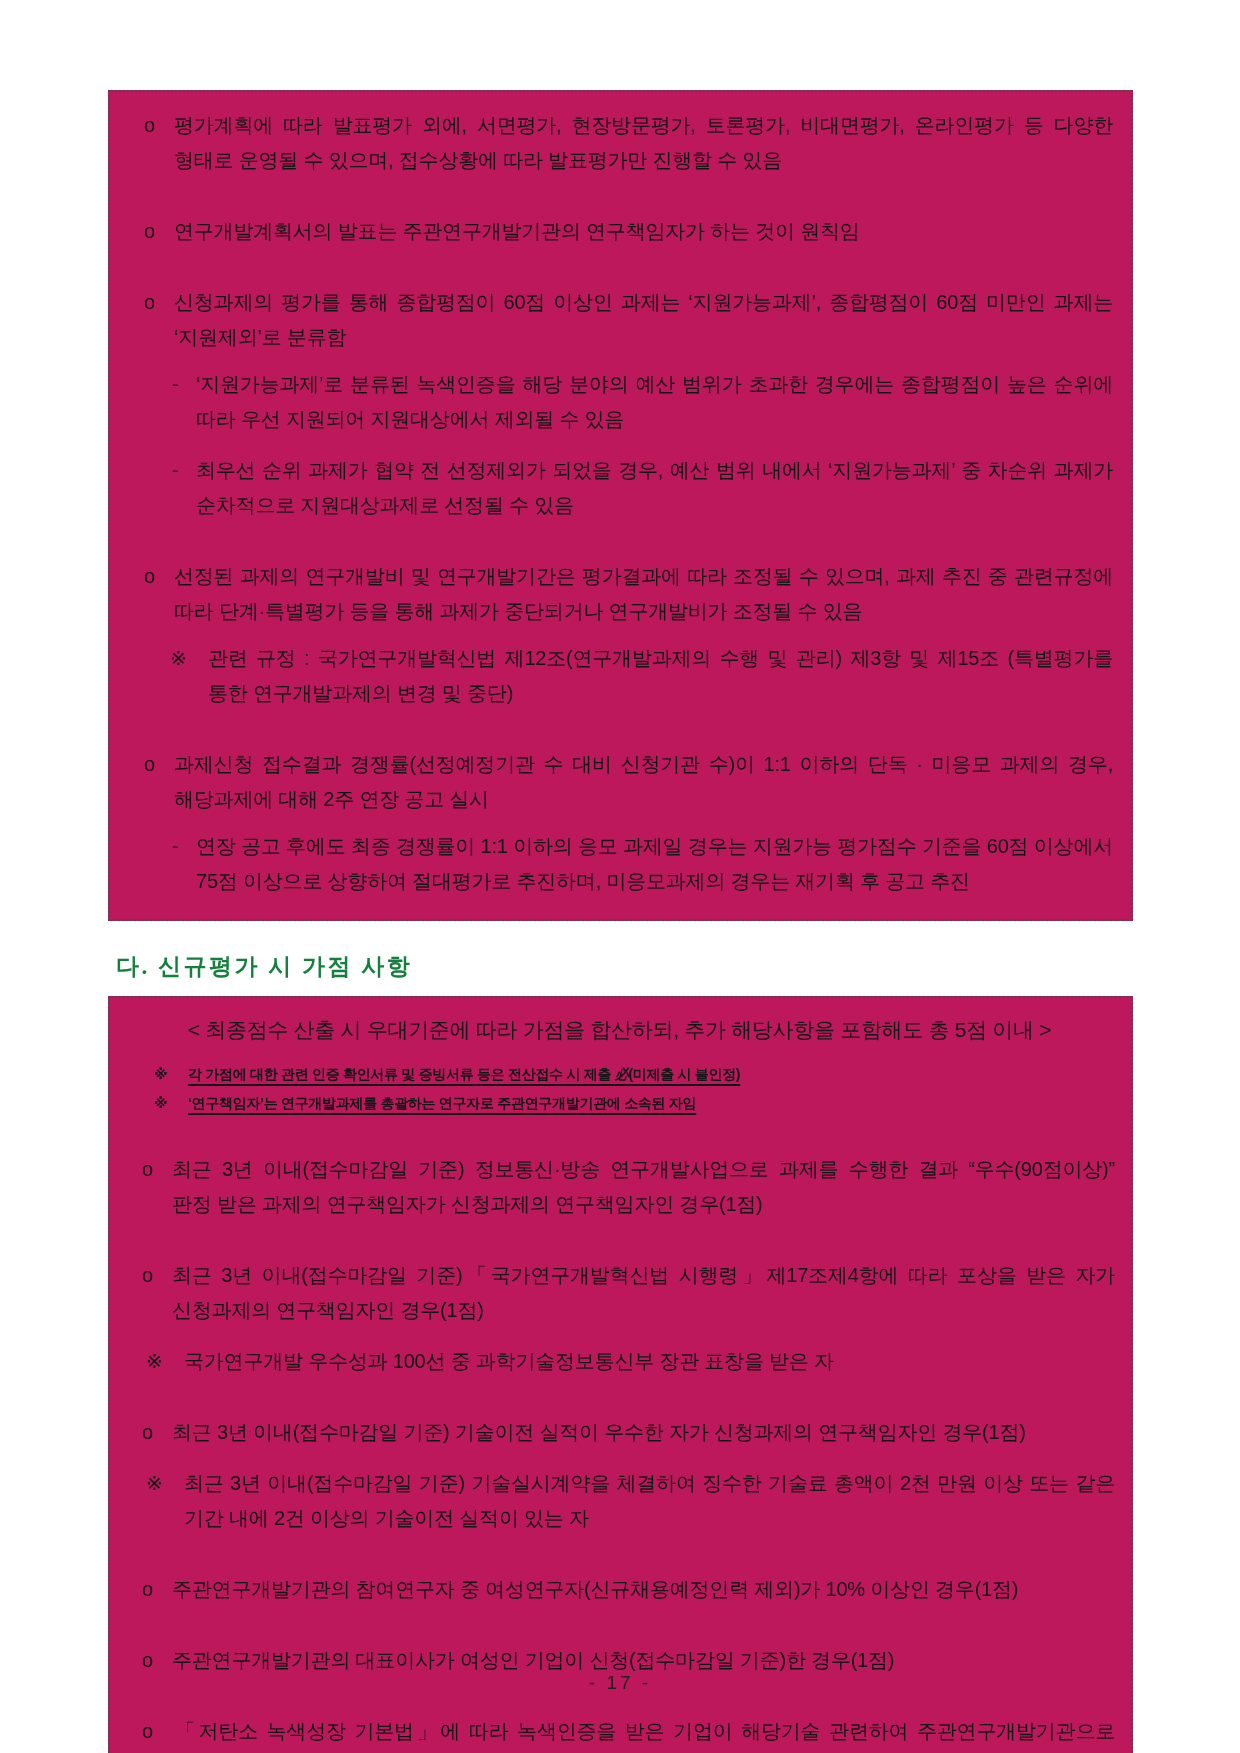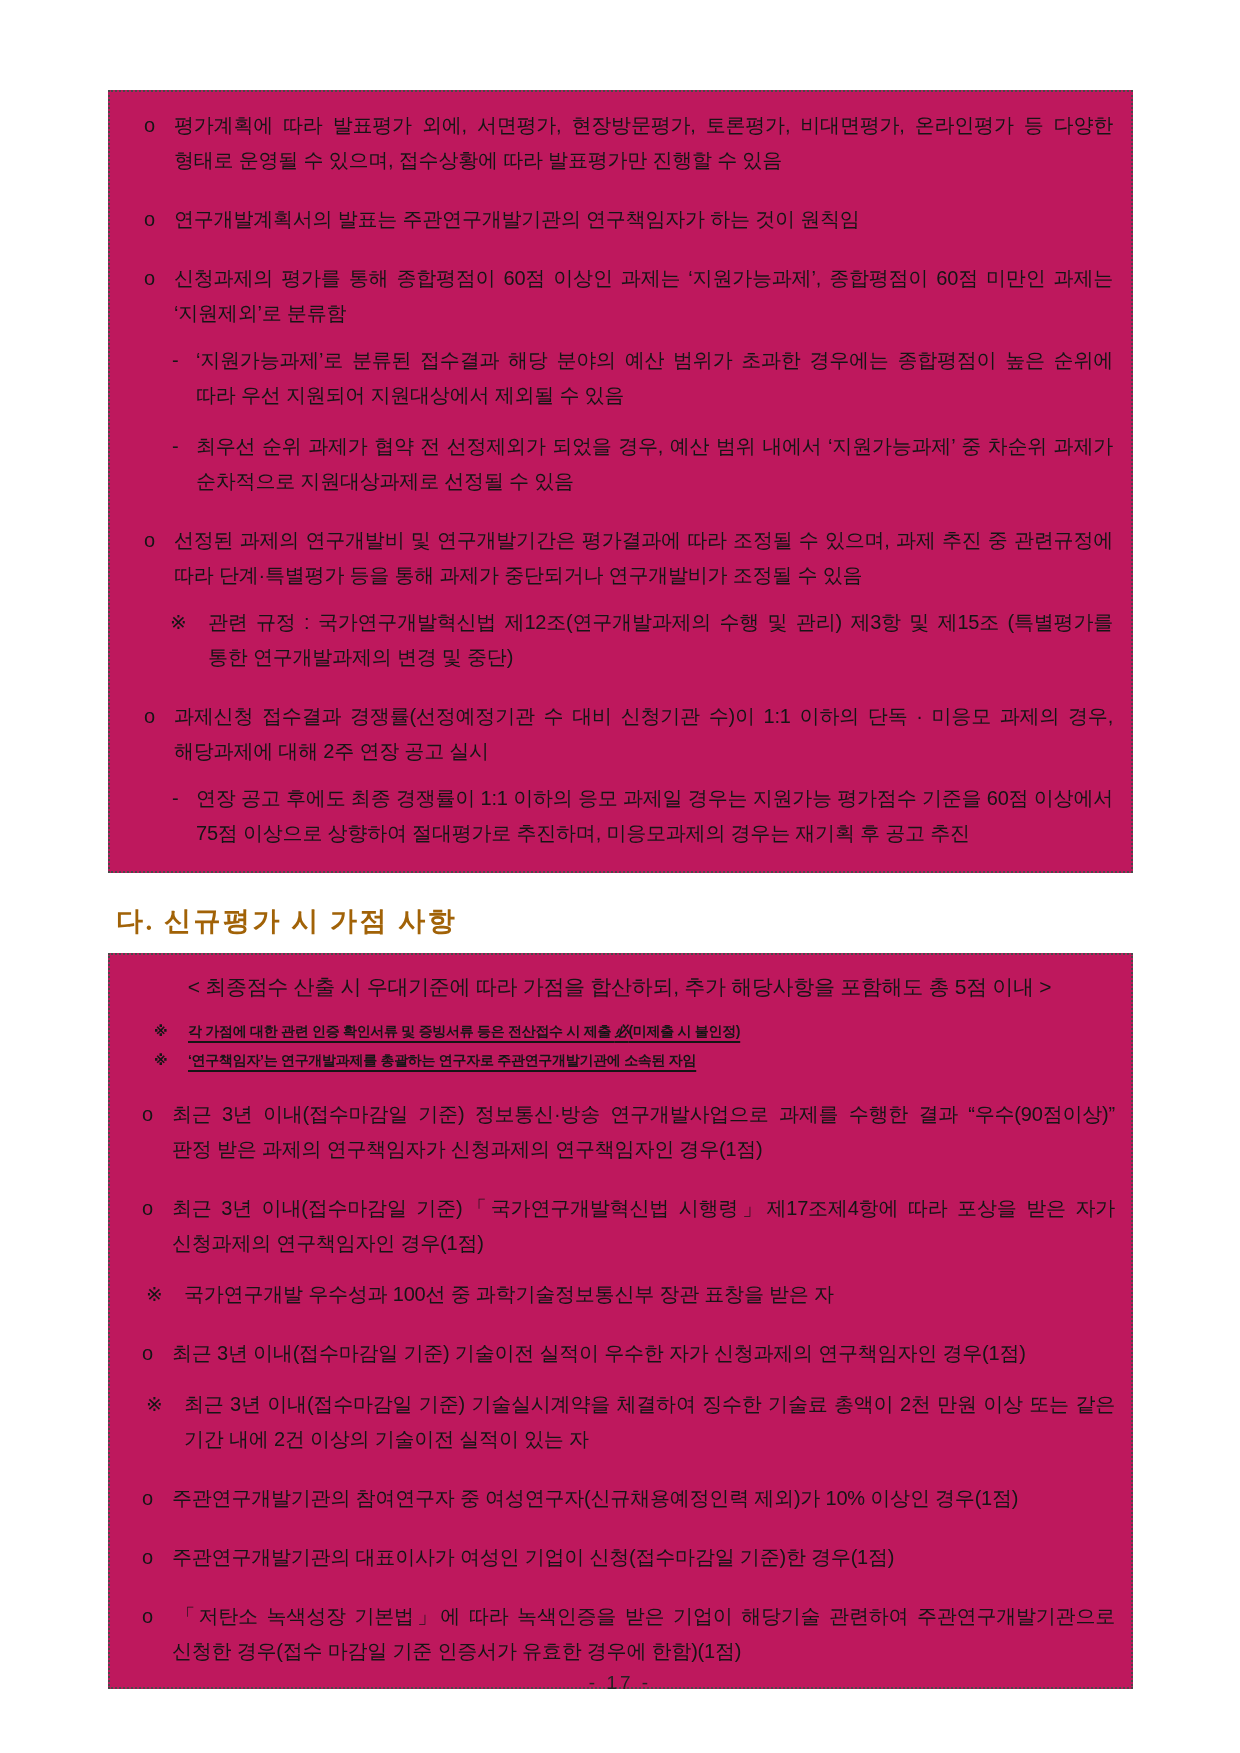--- a/index.html
+++ b/index.html
@@ -25,28 +25,28 @@
   .m-o{padding-left:48px;text-indent:-30px;}
   .m-o .mk{width:30px;}
   .m-dash{padding-left:70px;text-indent:-24px;}
   .m-dash .mk{width:24px;}
   .m-note0{padding-left:60px;text-indent:-38px;}
   .m-note0 .mk{width:38px;}
   .m-note1{padding-left:82px;text-indent:-38px;}
   .m-note1 .mk{width:38px;}
   
   .sp-first{margin-top:4px;}
-  .sp-normal{margin-top:24px;}
+  .sp-normal{margin-top:36px;}
   .sp-small{margin-top:12px;}
   .sp-tight{margin-top:16px;}
   
   .heading{
     margin:30px 0 14px 8px;
     font-family:"Liberation Serif","DejaVu Serif",serif;
-    font-size:27px;font-weight:700;letter-spacing:2.5px;color:#a16207;
+    font-size:23px;font-weight:700;letter-spacing:2.5px;color:#15803d;
   }
   
   .box2-header{
     font-size:21px;font-weight:400;text-align:center;
     margin-top:6px;letter-spacing:-0.3px;word-break:keep-all;line-height:1.7;
   }
   .note{
     font-size:14px;font-weight:700;line-height:1.8;
     padding-left:64px;text-indent:-34px;letter-spacing:-0.3px;
     text-align:justify;word-break:keep-all;
@@ -65,21 +65,21 @@
 </head>
 <body>
 
 <div class="page">
   <div class="content">
 
     <div class="box" id="box1">
         <div class="it m-o sp-first"><span class="mk">o</span><span>평가계획에 따라 발표평가 외에, 서면평가, 현장방문평가, 토론평가, 비대면평가, 온라인평가 등 다양한 형태로 운영될 수 있으며, 접수상황에 따라 발표평가만 진행할 수 있음</span></div>
         <div class="it m-o sp-normal"><span class="mk">o</span><span>연구개발계획서의 발표는 주관연구개발기관의 연구책임자가 하는 것이 원칙임</span></div>
         <div class="it m-o sp-normal"><span class="mk">o</span><span>신청과제의 평가를 통해 종합평점이 60점 이상인 과제는 ‘지원가능과제’, 종합평점이 60점 미만인 과제는 ‘지원제외’로 분류함</span></div>
-        <div class="it m-dash sp-small"><span class="mk">-</span><span>‘지원가능과제’로 분류된 접수결과 해당 분야의 예산 범위가 초과한 경우에는 종합평점이 높은 순위에 따라 우선 지원되어 지원대상에서 제외될 수 있음</span></div>
+        <div class="it m-dash sp-small"><span class="mk">-</span><span>‘지원가능과제’로 분류된 녹색인증을 해당 분야의 예산 범위가 초과한 경우에는 종합평점이 높은 순위에 따라 우선 지원되어 지원대상에서 제외될 수 있음</span></div>
         <div class="it m-dash sp-tight"><span class="mk">-</span><span>최우선 순위 과제가 협약 전 선정제외가 되었을 경우, 예산 범위 내에서 ‘지원가능과제’ 중 차순위 과제가 순차적으로 지원대상과제로 선정될 수 있음</span></div>
         <div class="it m-o sp-normal"><span class="mk">o</span><span>선정된 과제의 연구개발비 및 연구개발기간은 평가결과에 따라 조정될 수 있으며, 과제 추진 중 관련규정에 따라 단계·특별평가 등을 통해 과제가 중단되거나 연구개발비가 조정될 수 있음</span></div>
         <div class="it m-note1 sp-small"><span class="mk">※</span><span>관련 규정 : 국가연구개발혁신법 제12조(연구개발과제의 수행 및 관리) 제3항 및 제15조 (특별평가를 통한 연구개발과제의 변경 및 중단)</span></div>
         <div class="it m-o sp-normal"><span class="mk">o</span><span>과제신청 접수결과 경쟁률(선정예정기관 수 대비 신청기관 수)이 1:1 이하의 단독 · 미응모 과제의 경우, 해당과제에 대해 2주 연장 공고 실시</span></div>
         <div class="it m-dash sp-small"><span class="mk">-</span><span>연장 공고 후에도 최종 경쟁률이 1:1 이하의 응모 과제일 경우는 지원가능 평가점수 기준을 60점 이상에서 75점 이상으로 상향하여 절대평가로 추진하며, 미응모과제의 경우는 재기획 후 공고 추진</span></div>
       </div>
 
     <div class="heading">다. 신규평가 시 가점 사항</div>
 
     <div class="box" id="box2">

